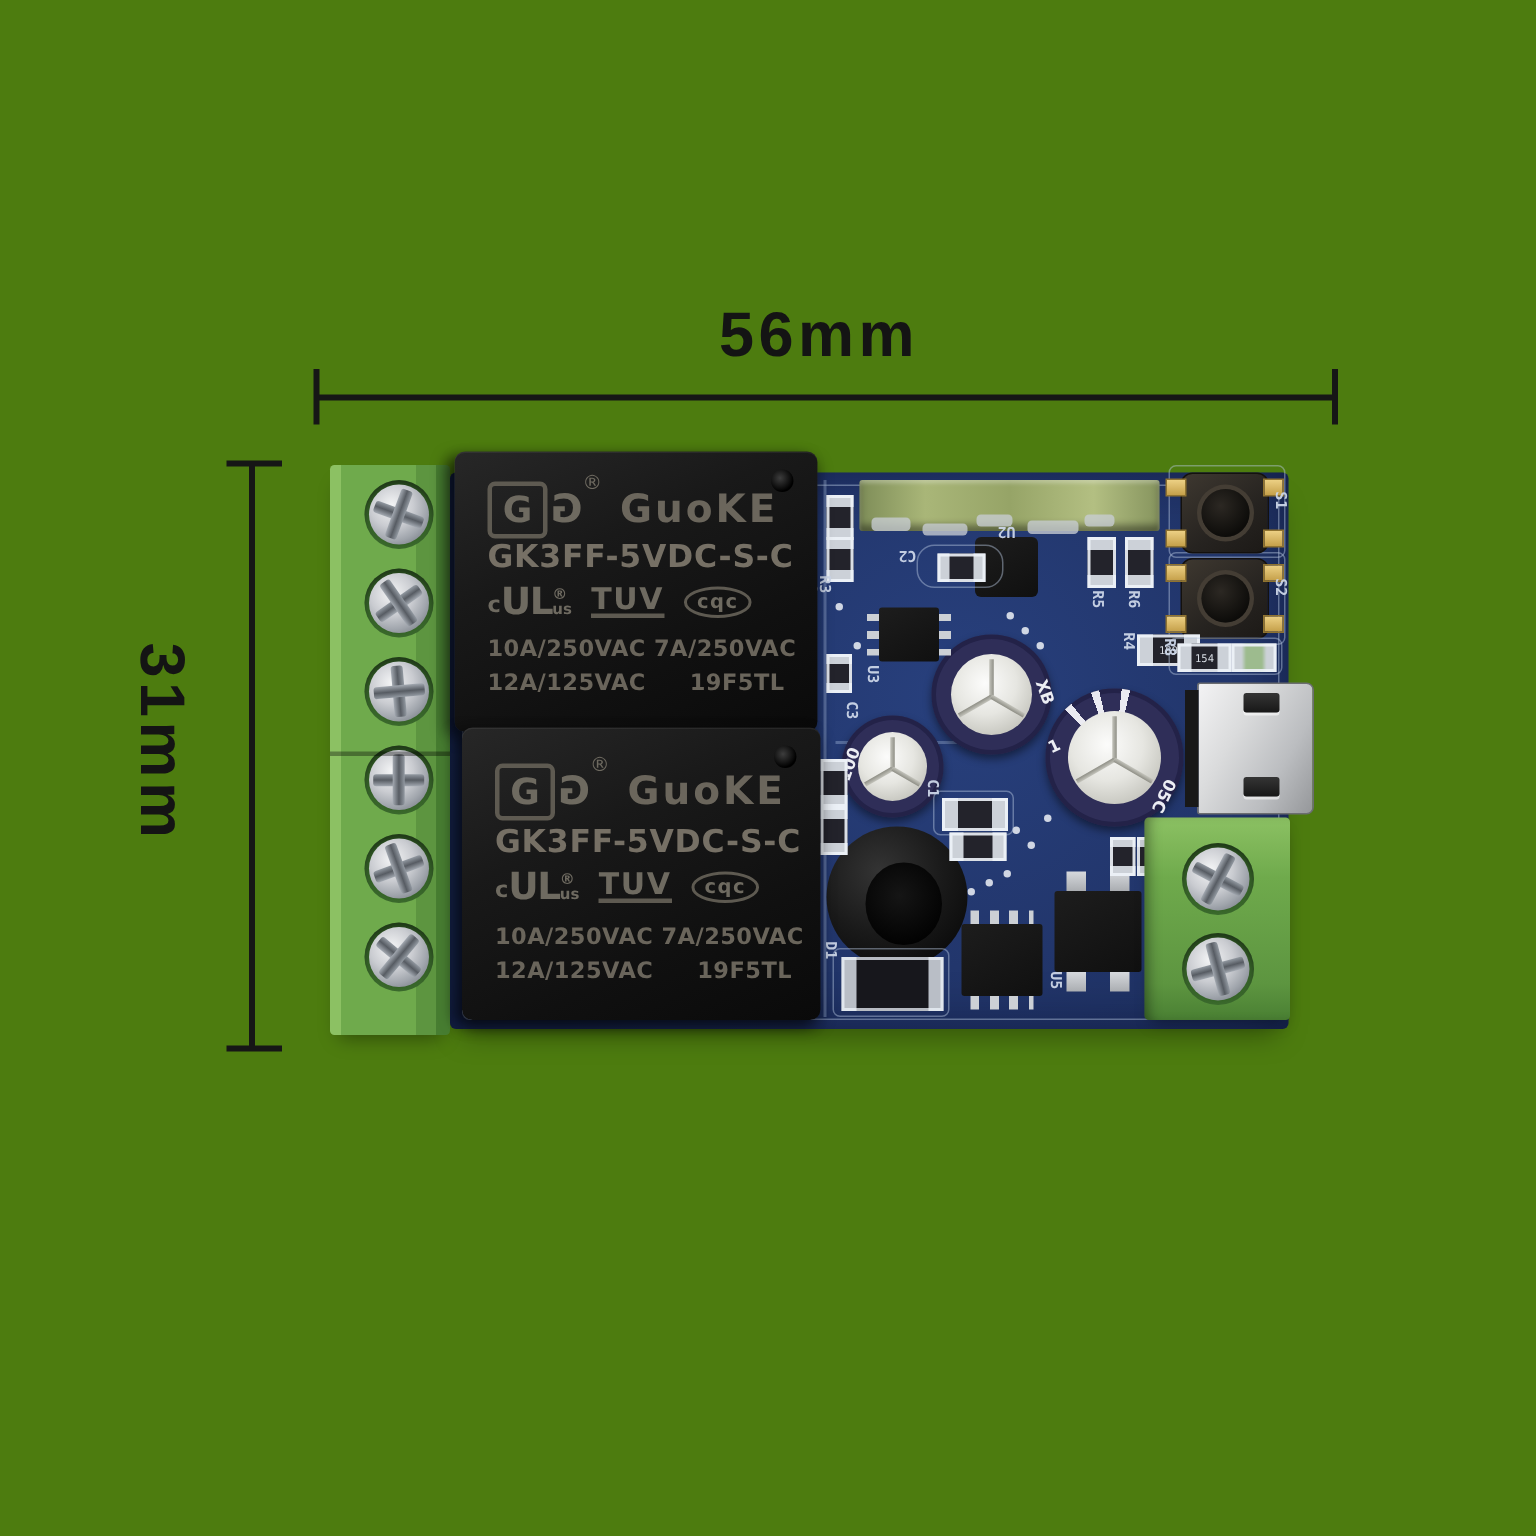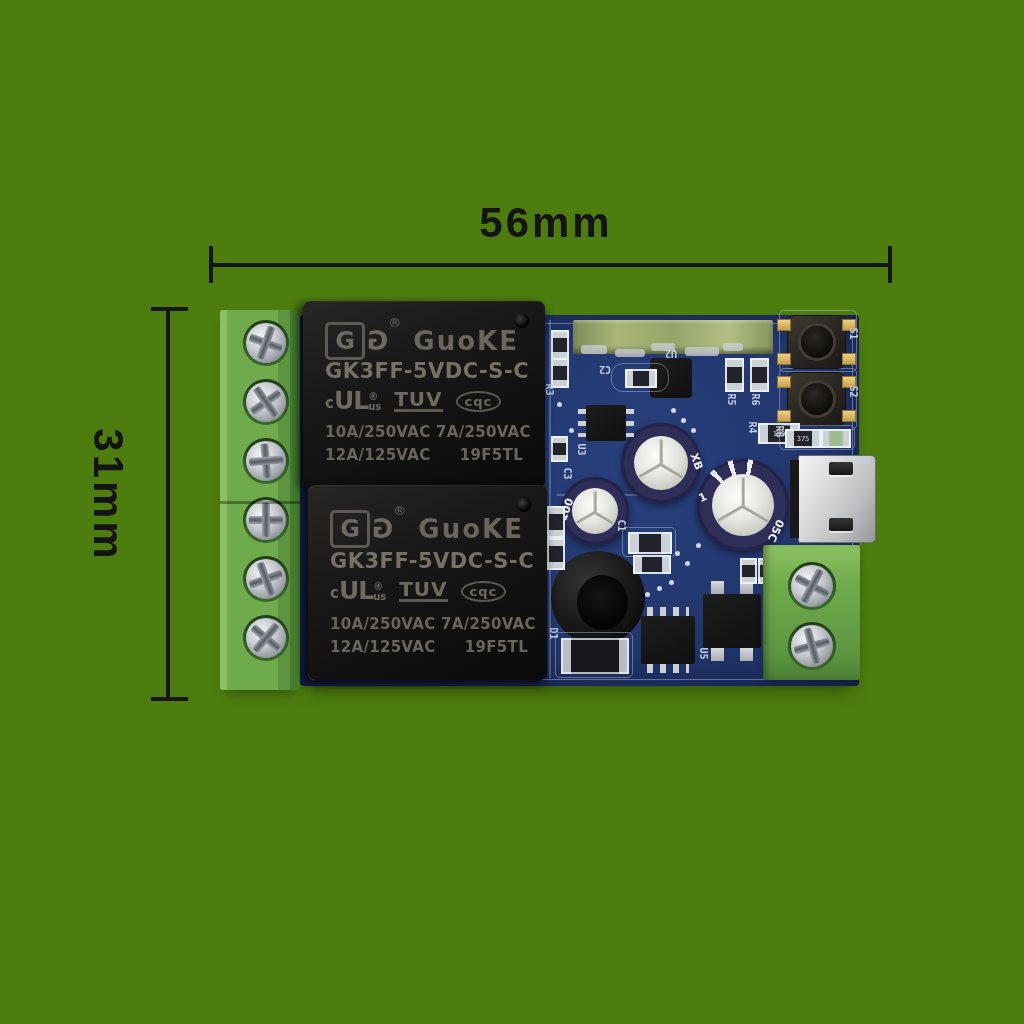--- a/index.html
+++ b/index.html
@@ -230,21 +230,21 @@
     <div class="res v" style="left:338px;top:138px;width:13px;height:22px;"></div>
     <div class="outline" style="left:398px;top:65px;width:56px;height:27px;border-radius:12px;"></div>
     <div class="res" style="left:412px;top:71px;width:28px;height:15px;"></div>
     <div class="res v" style="left:512px;top:60px;width:15px;height:30px;"></div>
     <div class="res v" style="left:537px;top:60px;width:15px;height:30px;"></div>
     <div class="res" style="left:545px;top:125px;width:38px;height:17px;">
       <span class="code">189</span>
     </div>
     <div class="outline" style="left:566px;top:127px;width:74px;height:23px;"></div>
     <div class="res" style="left:572px;top:131px;width:32px;height:15px;">
-      <span class="code">375</span>
+      <span class="code">154</span>
     </div>
     <div class="led" style="left:608px;top:131px;width:26px;height:15px;"></div>
     <div class="outline" style="left:409px;top:229px;width:52px;height:28px;"></div>
     <div class="res" style="left:415px;top:234px;width:40px;height:18px;"></div>
     <div class="res" style="left:420px;top:257px;width:34px;height:15px;"></div>
     <div class="res v" style="left:334px;top:208px;width:14px;height:28px;"></div>
     <div class="res v" style="left:334px;top:240px;width:14px;height:28px;"></div>
     <div class="res v" style="left:527px;top:260px;width:13px;height:22px;"></div>
     <div class="res v" style="left:545px;top:260px;width:13px;height:22px;"></div>
 

